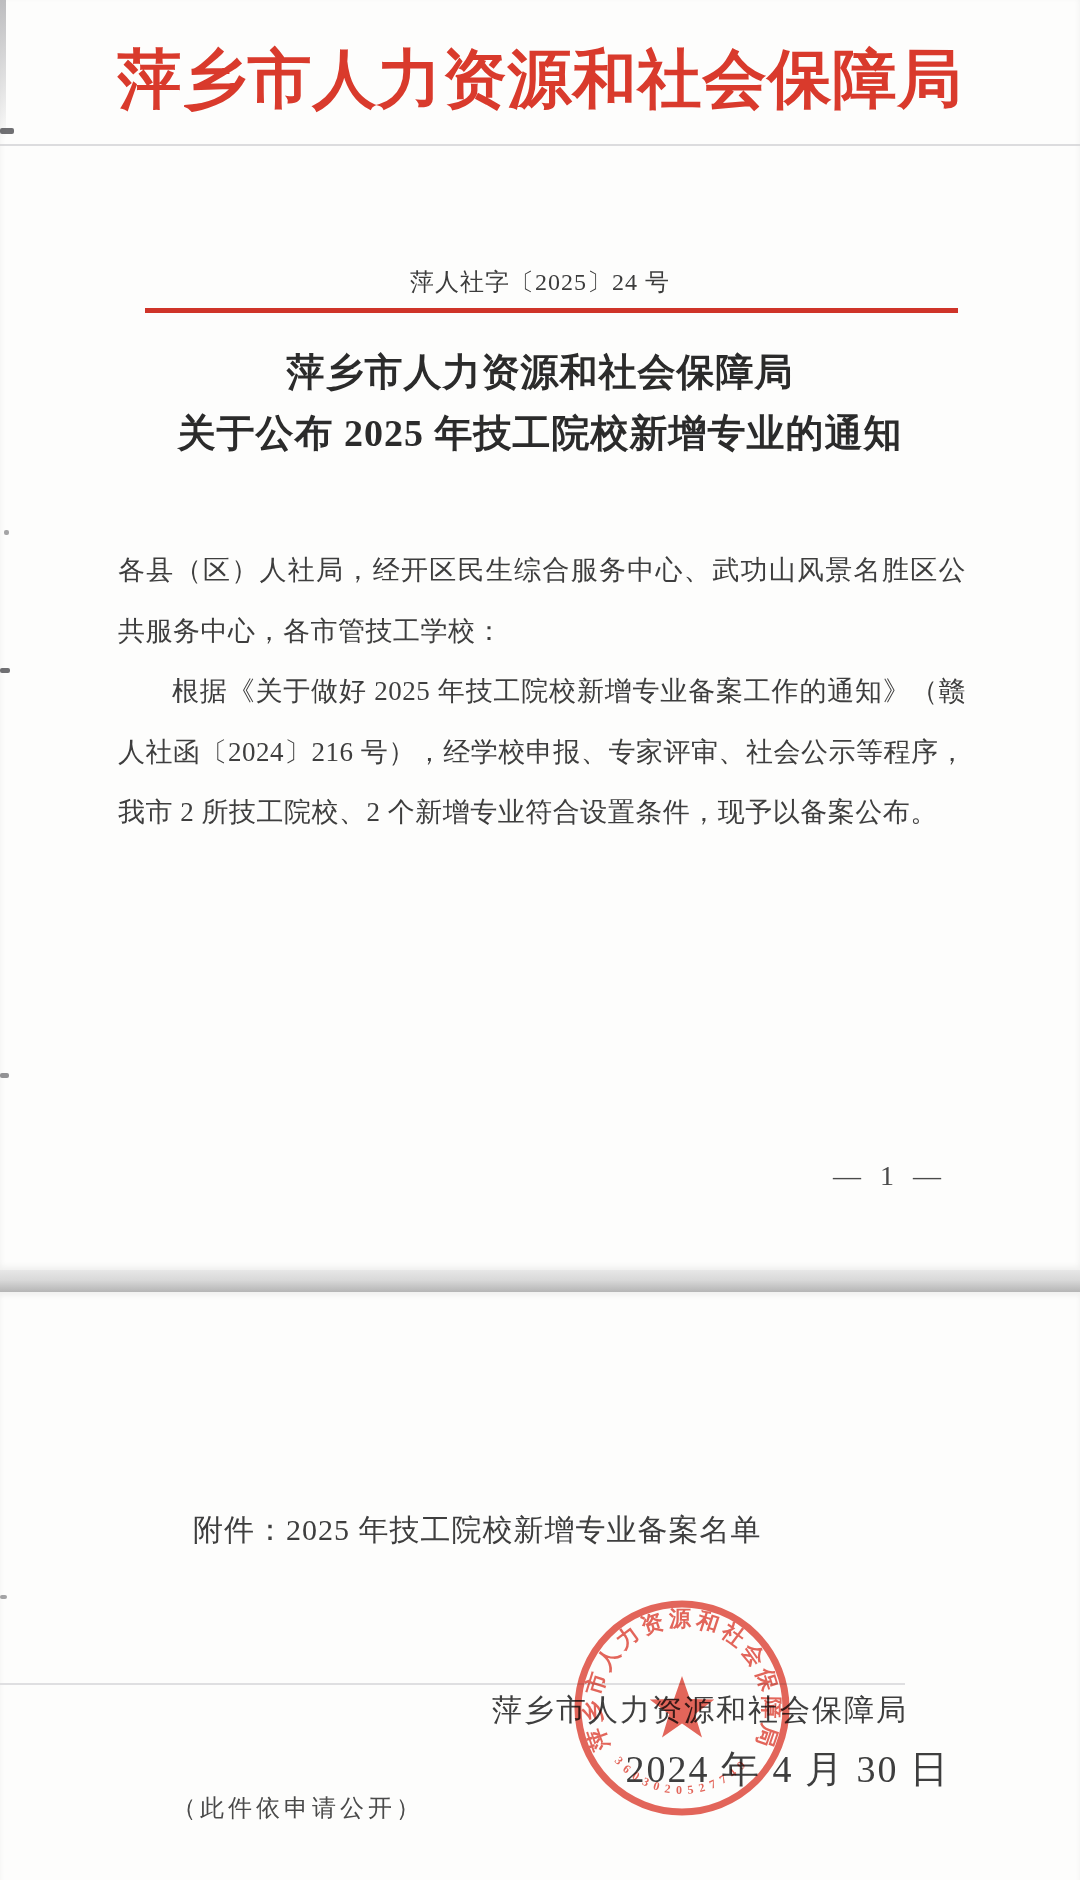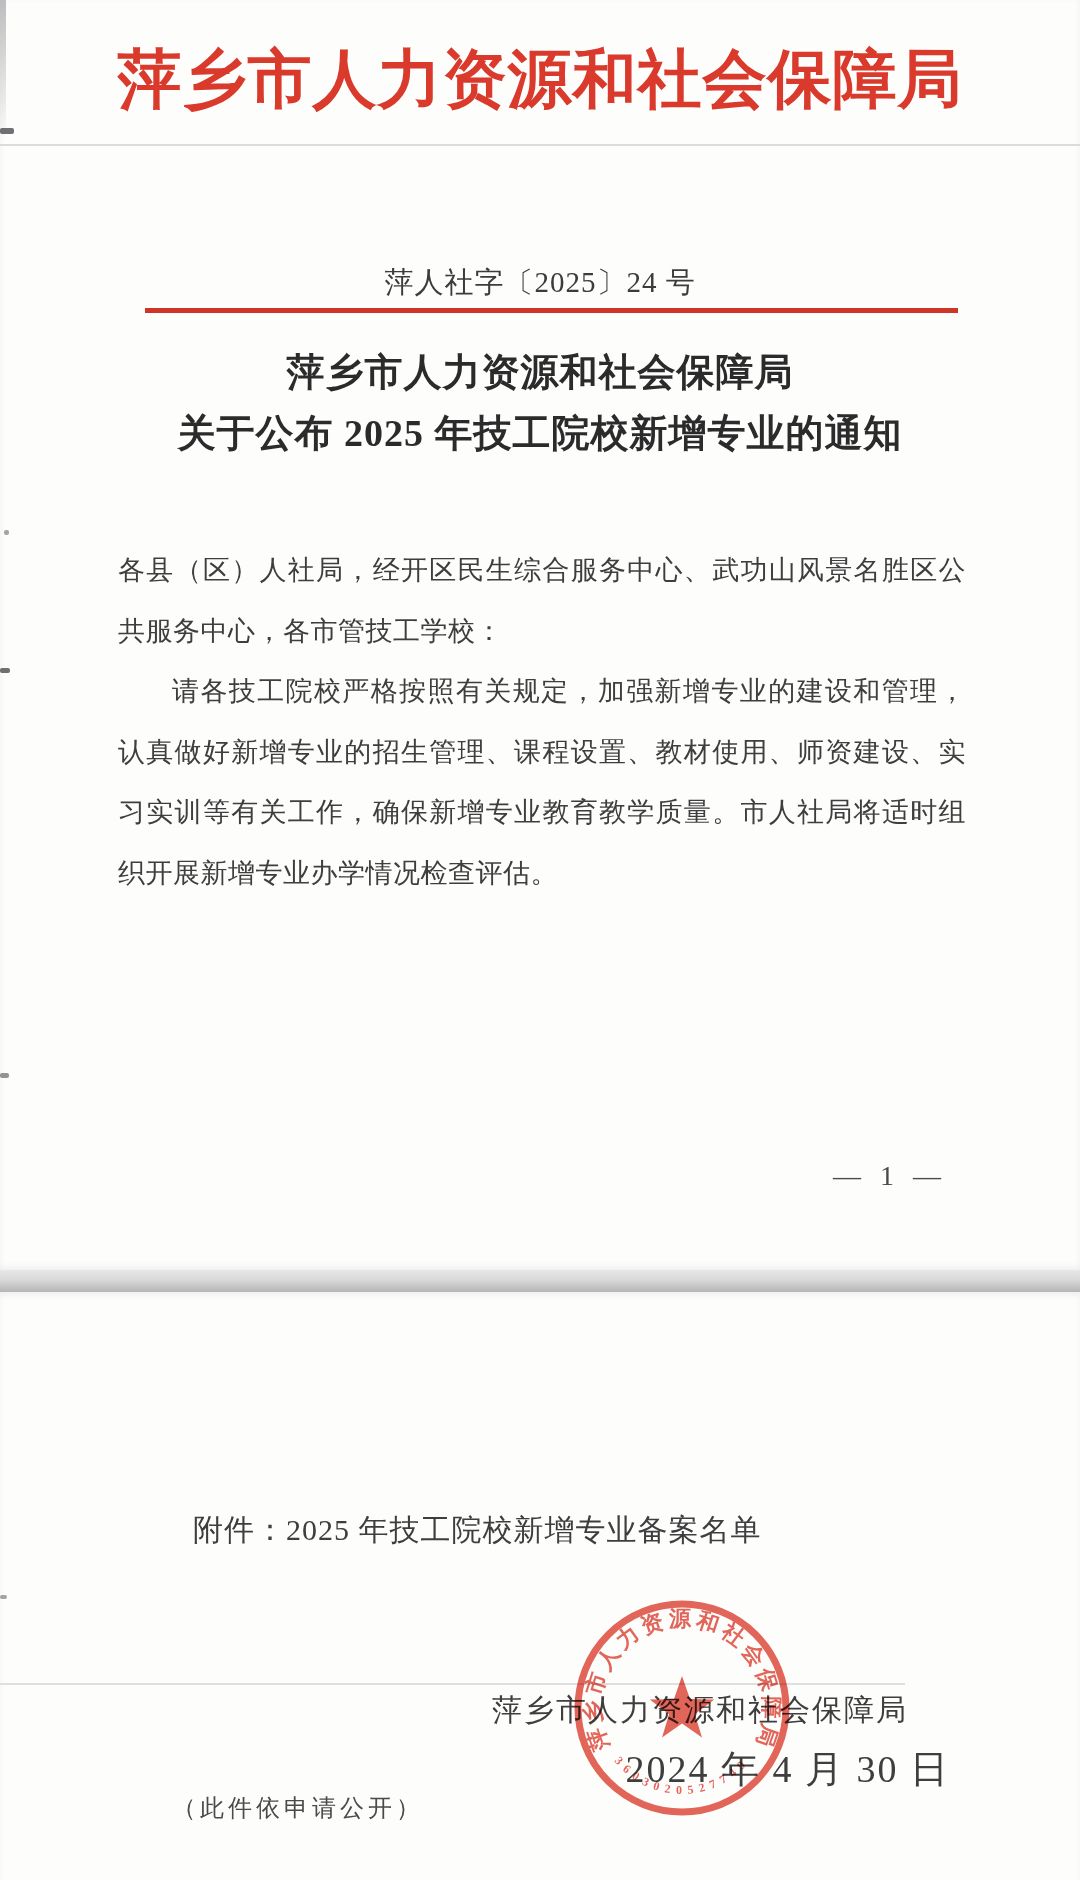--- a/index.html
+++ b/index.html
@@ -32,21 +32,21 @@
     font-size: 64px; line-height: 96px; font-weight: 700;
     letter-spacing: 1px;
     color: var(--masthead-red, #d93a2c);
   }
   .artifact-line-1 {
     position: absolute; top: 144px; left: 0; width: 1080px; height: 2px;
     background: #d3d3d6; opacity: .8;
   }
   .doc-number {
     position: absolute; top: 262px; left: 0; width: 100%;
-    text-align: center; font-size: 29px; line-height: 40px;
+    text-align: center; font-size: 24px; line-height: 40px;
     color: #3c3c3c; letter-spacing: 1px;
   }
   .red-rule {
     position: absolute; top: 308px; left: 145px; width: 813px; height: 5px;
     background: var(--rule-red, #cf3429);
   }
   .doc-title {
     position: absolute; top: 342px; left: 0; width: 100%;
     text-align: center; font-size: 38px; line-height: 61px;
     font-weight: 700; color: #2b2b2b; letter-spacing: 1px;
@@ -118,21 +118,21 @@
     <div class="doc-number">萍人社字〔2025〕24 号</div>
     <div class="red-rule"></div>
 
     <div class="doc-title">
       <div>萍乡市人力资源和社会保障局</div>
       <div>关于公布 2025 年技工院校新增专业的通知</div>
     </div>
 
     <div class="body-text">
       <p class="no-indent">各县（区）人社局，经开区民生综合服务中心、武功山风景名胜区公共服务中心，各市管技工学校：</p>
-      <p>请各技工院校严格按照有关规定，加强新增专业的建设和管理，认真做好新增专业的招生管理、课程设置、教材使用、师资建设、实习实训等有关工作，确保新增专业教育教学质量。市人社局将适时组织开展新增专业办学情况检查评估。</p>
+      <p>根据《关于做好 2025 年技工院校新增专业备案工作的通知》（赣人社函〔2024〕216 号），经学校申报、专家评审、社会公示等程序，我市 2 所技工院校、2 个新增专业符合设置条件，现予以备案公布。</p>
     </div>
 
     <div class="page-number">— 1 —</div>
   </div>
 
   <div class="page-gap"></div>
 
   <div class="page page2">
     <div class="attachment">附件：2025 年技工院校新增专业备案名单</div>
     <div class="artifact-line-2"></div>

